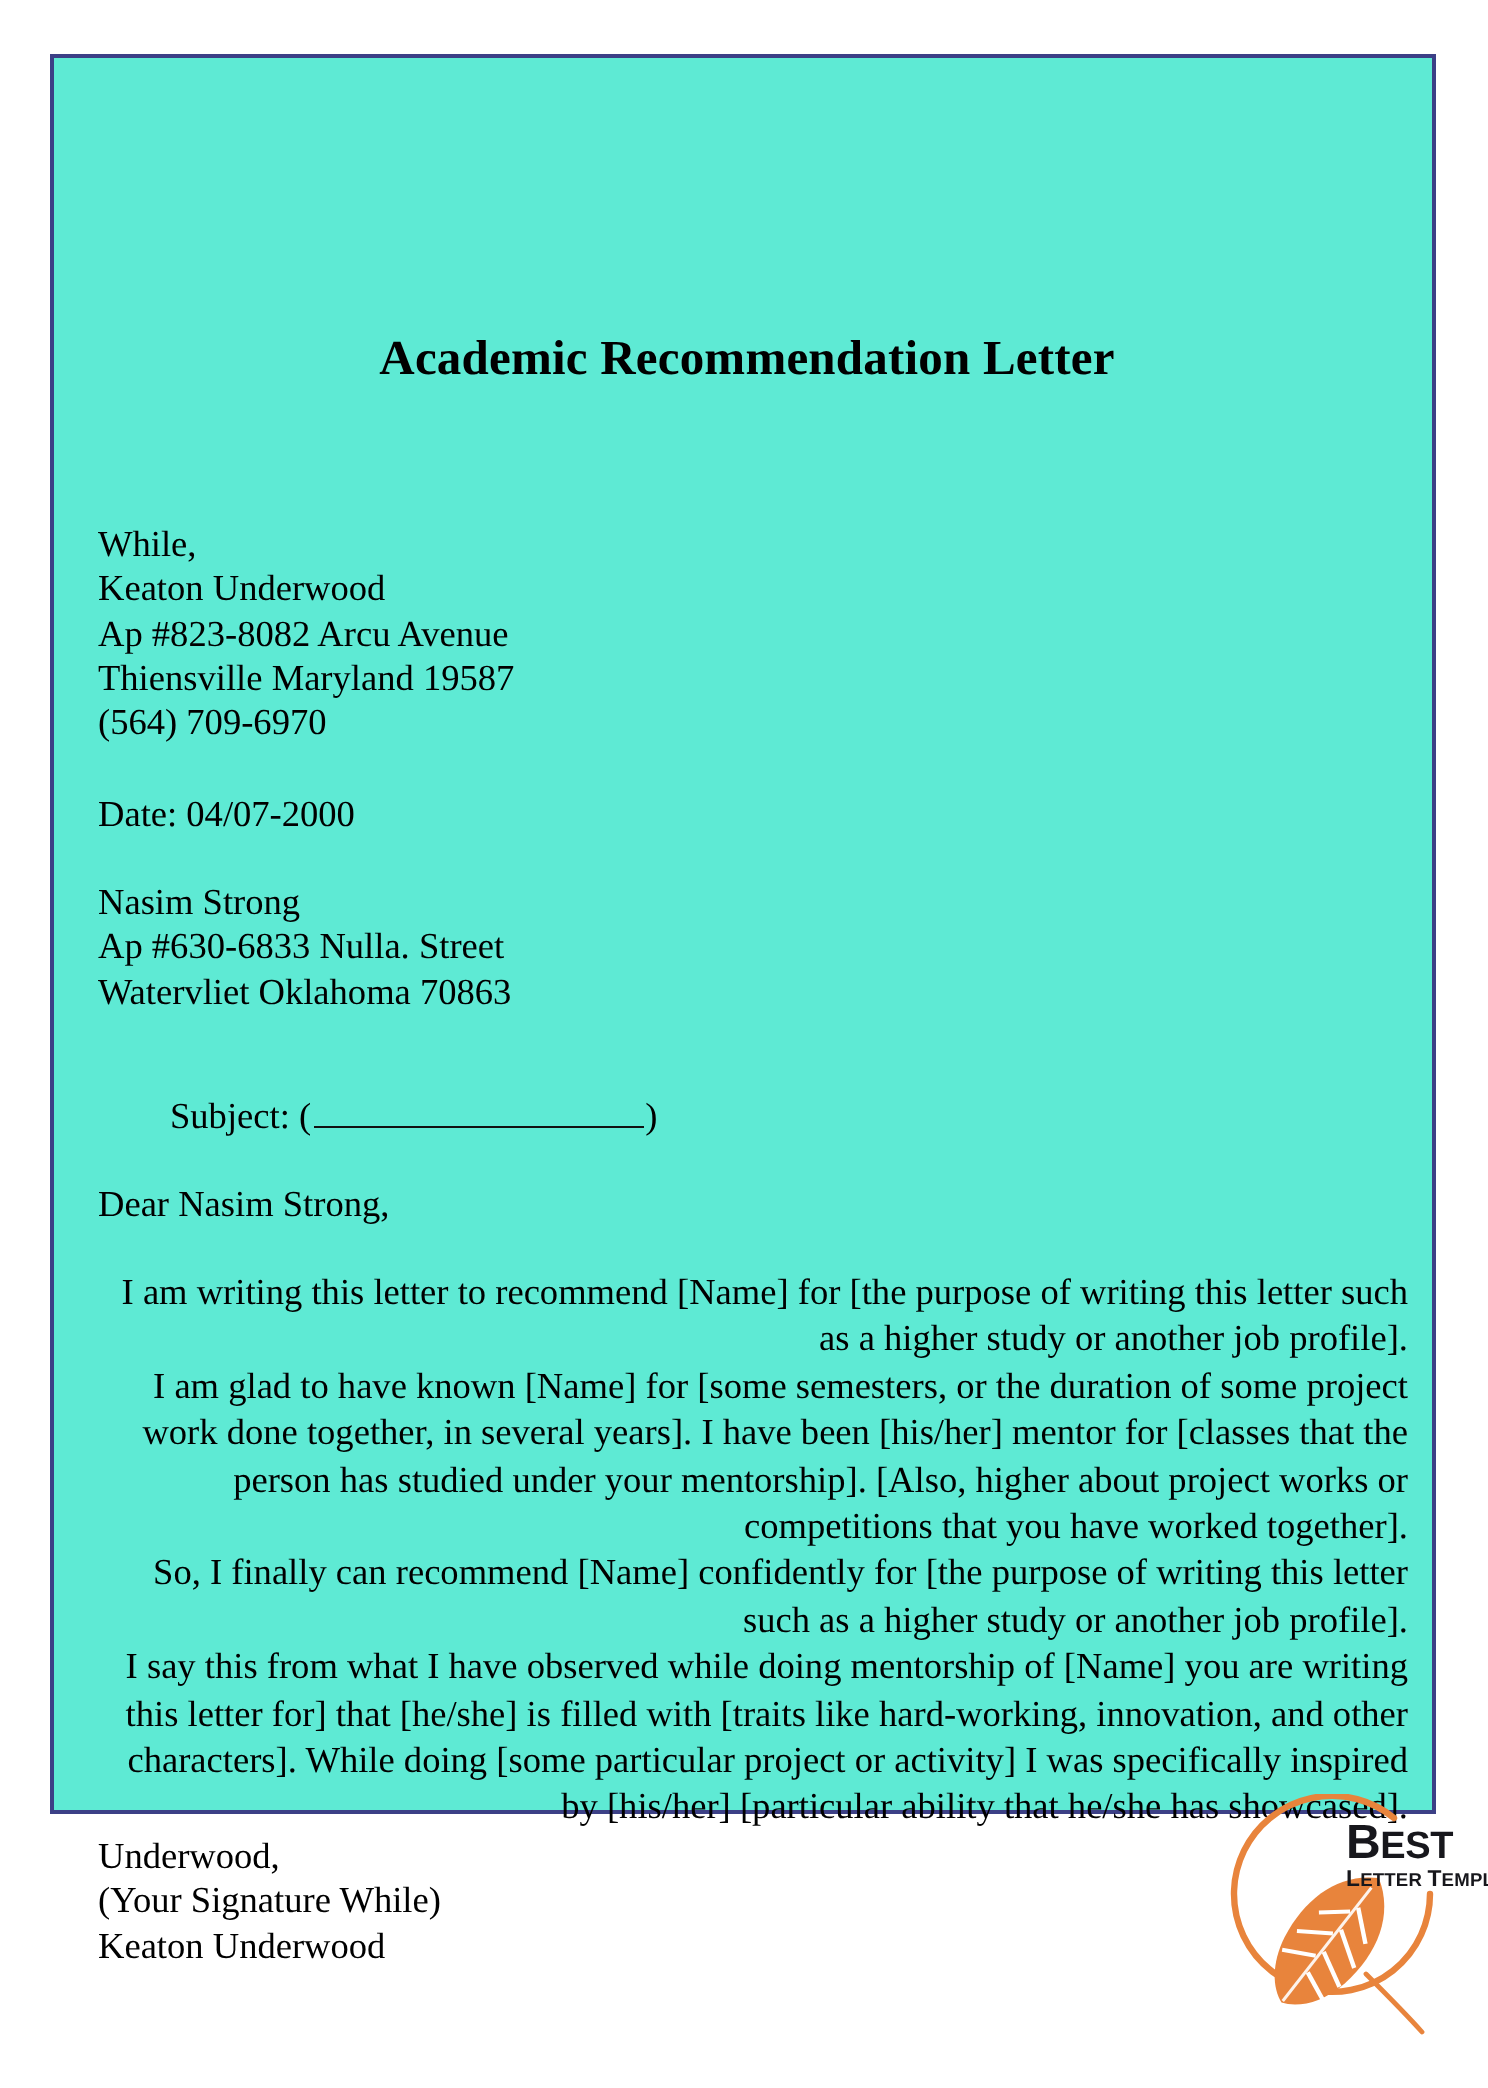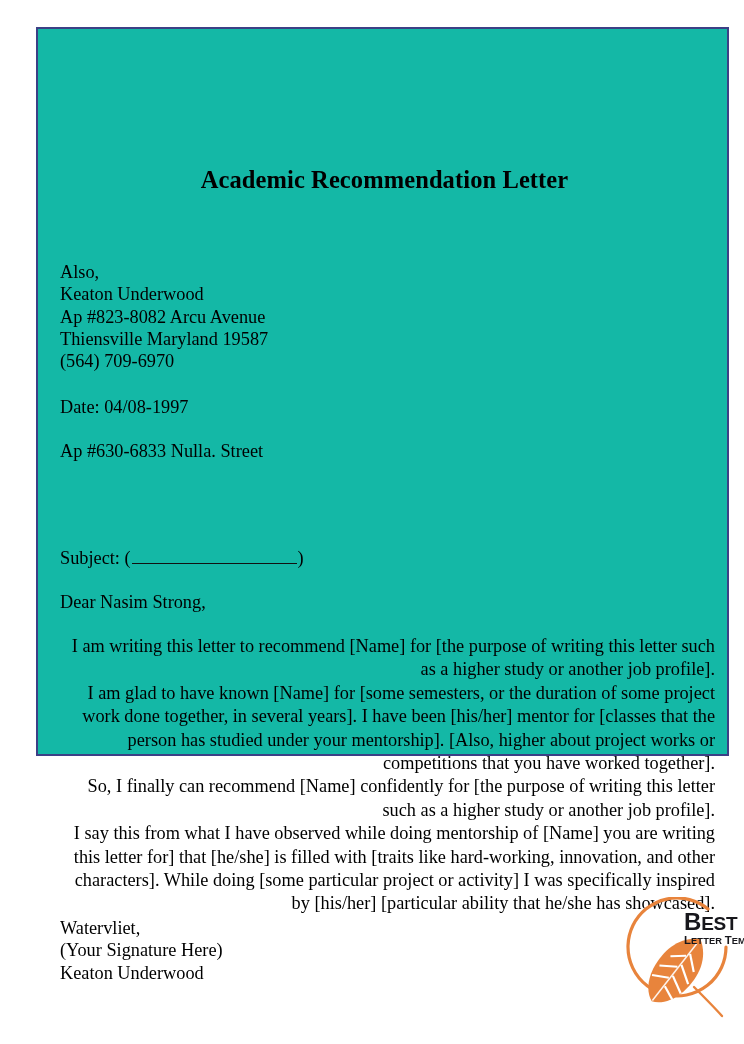--- a/index.html
+++ b/index.html
@@ -12,27 +12,27 @@
     height: 1044px;
     position: relative;
     font-family: "Liberation Serif", "DejaVu Serif", serif;
     color: #000000;
     overflow: hidden;
   }
 
   
   #letter-page {
     position: absolute;
-    left: 36px;
+    left: 25px;
     top: 27px;
     width: 693px;
-    height: 729px;
+    height: 880px;
     box-sizing: border-box;
     border: 2px solid #3c4086;
-    background: #14b8a6;
+    background: #5eead4;
   }
 
   
   #letter-content {
     position: absolute;
     left: 22px;
     top: 0;
     width: 649px;
     height: 100%;
   }
@@ -58,21 +58,21 @@
     font-size: 18.3px;
     line-height: 22.3px;
   }
   .block .line {
     white-space: pre;
   }
 
   #sender-block   { top: 232px; }
   #date-block     { top: 367px; }
   #recipient-block{ top: 411px; }
-  #subject-block  { top: 518px; }
+  #subject-block  { top: 518px; margin-left: 36px; }
   #salutation-block { top: 562px; }
 
   
   #subject-block .subject-row {
     display: inline-block;
     white-space: nowrap;
   }
   .blank-rule {
     display: inline-block;
     width: 165px;
@@ -143,55 +143,57 @@
 </style>
 </head>
 <body>
 
 <div id="letter-page">
   <div id="letter-content">
 
     <h1 id="letter-title">Academic Recommendation Letter</h1>
 
     <div class="block" id="sender-block">
-      <div class="line">Also,</div>
+      <div class="line">While,</div>
       <div class="line">Keaton Underwood</div>
       <div class="line">Ap #823-8082 Arcu Avenue</div>
       <div class="line">Thiensville Maryland 19587</div>
       <div class="line">(564) 709-6970</div>
     </div>
 
     <div class="block" id="date-block">
-      <div class="line">Date: 04/08-1997</div>
+      <div class="line">Date: 04/07-2000</div>
     </div>
 
     <div class="block" id="recipient-block">
+      <div class="line">Nasim Strong</div>
       <div class="line">Ap #630-6833 Nulla. Street</div>
+      <div class="line">Watervliet Oklahoma 70863</div>
     </div>
 
     <div class="block" id="subject-block">
       <span class="subject-row">
         <span>Subject: (</span><span class="blank-rule"></span><span>)</span>
       </span>
     </div>
 
     <div class="block" id="salutation-block">
       <div class="line">Dear Nasim Strong,</div>
     </div>
 
     <div id="body-block">
       <p>I am writing this letter to recommend [Name] for [the purpose of writing this letter such as a higher study or another job profile].</p>
       <p>I am glad to have known [Name] for [some semesters, or the duration of some project work done together, in several years]. I have been [his/her] mentor for [classes that the person has studied under your mentorship]. [Also, higher about project works or competitions that you have worked together].</p>
       <p>So, I finally can recommend [Name] confidently for [the purpose of writing this letter such as a higher study or another job profile].</p>
       <p>I say this from what I have observed while doing mentorship of [Name] you are writing this letter for] that [he/she] is filled with [traits like hard-working, innovation, and other characters]. While doing [some particular project or activity] I was specifically inspired by [his/her] [particular ability that he/she has showcased].</p>
     </div>
 
     <div id="closing-block">
-      <div class="line">Watervliet,</div>
-      <div class="line">(Your Signature Here)</div>
+      <div class="line">Underwood,</div>
+      <div class="line">(Your Signature While)</div>
       <div class="line">Keaton Underwood</div>
     </div>
 
     <div id="brand-logo">
       <svg width="130" height="122" viewBox="0 0 130 122" xmlns="http://www.w3.org/2000/svg">
 
         <path d="M 86 12 A 49 49 0 1 0 104 50" fill="none" stroke="#e8843c" stroke-width="3.2" stroke-linecap="round"></path>
 
         <g transform="rotate(38 55 72)">
           <path d="M 55 34

